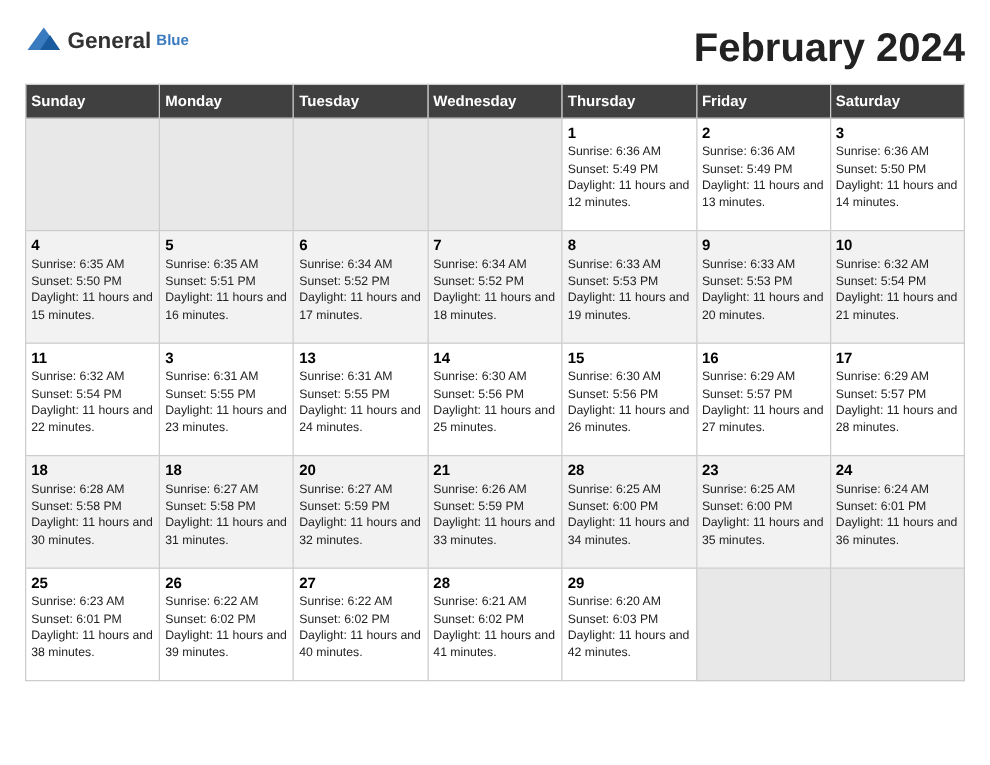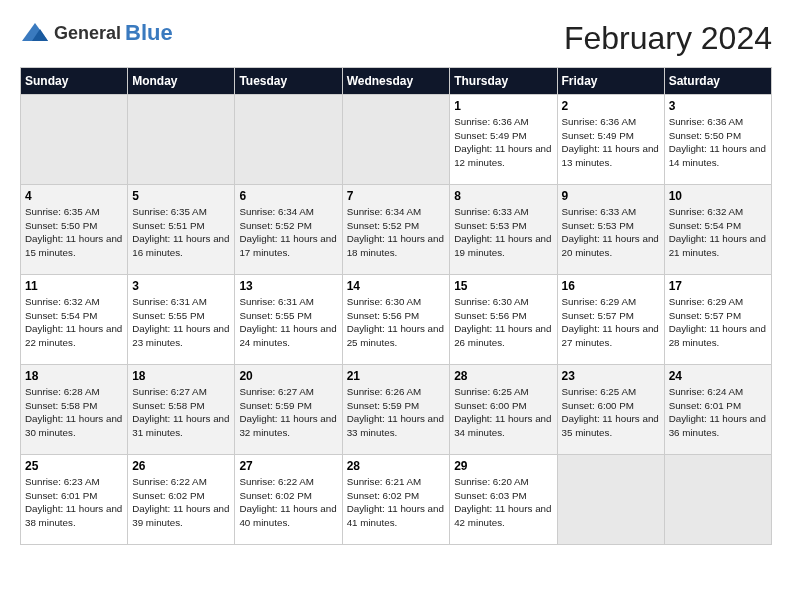--- a/index.html
+++ b/index.html
@@ -24,34 +24,34 @@
     }
     .logo-icon {
       width: 30px;
       height: 24px;
     }
     .title-block {
       text-align: right;
     }
     .title-month {
       font-size: 32px;
-      font-weight: normal;
+      font-weight: bold;
       color: #222;
     }
     .title-location {
       font-size: 14px;
       color: #444;
     }
     table {
       width: 100%;
       border-collapse: collapse;
       font-size: 10.5px;
     }
     thead tr th {
-      background-color: #0f172a;
+      background-color: #404040;
       color: #fff;
       padding: 6px 4px;
       text-align: left;
       font-size: 12px;
       border: 1px solid #ccc;
     }
     tbody tr td {
       border: 1px solid #ccc;
       vertical-align: top;
       padding: 4px;
@@ -81,21 +81,21 @@
 </head>
 <body>
 
 <div class="header">
   <div class="logo">
     <svg class="logo-icon" viewBox="0 0 30 24" xmlns="http://www.w3.org/2000/svg">
       <polygon points="15,2 28,20 2,20" fill="#3a7abf"></polygon>
       <polygon points="20,8 28,20 12,20" fill="#1a5a9f"></polygon>
     </svg>
     <span style="font-size:18px;font-weight:bold;color:#333;">General</span>
-      <span style="font-size:22px;font-weight:bold;color:#3a7abf;">Blue</span>
+      <span style="font-size:12px;font-weight:bold;color:#3a7abf;">Blue</span>
   </div>
   <div class="title-block">
     <div class="title-month">February 2024</div>
   </div>
 </div>
 
 <table>
   <thead>
     <tr>
     <th>Sunday</th>

